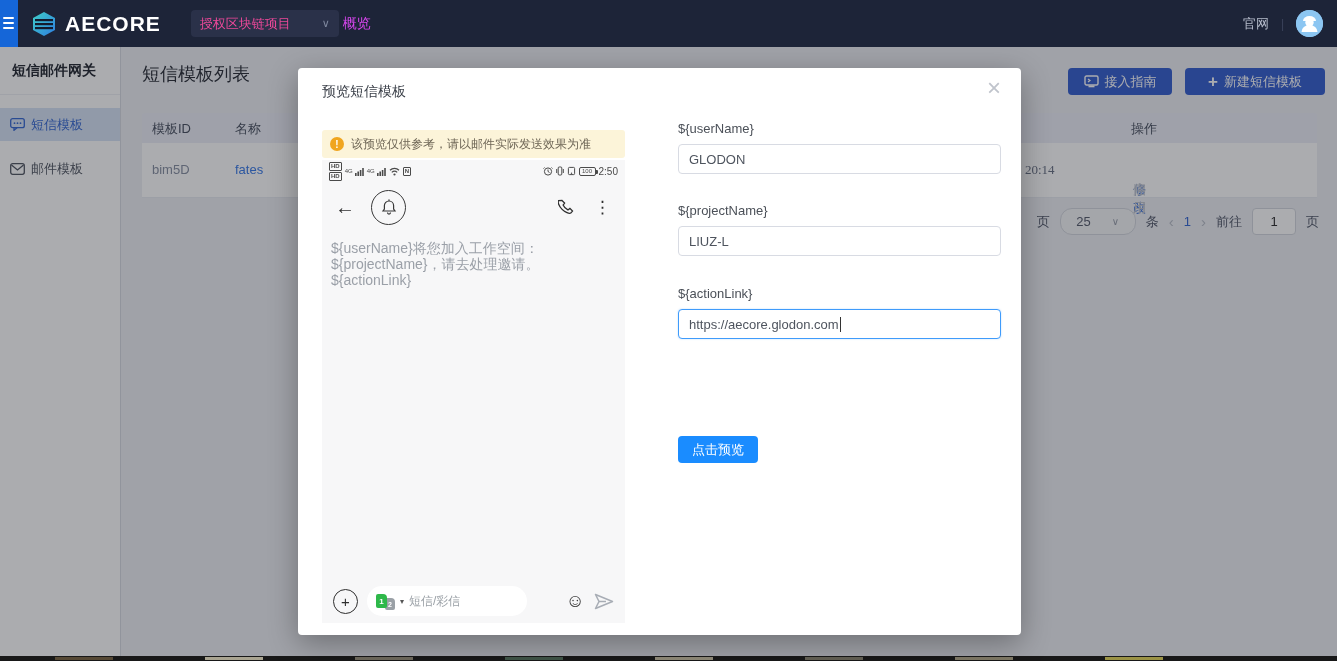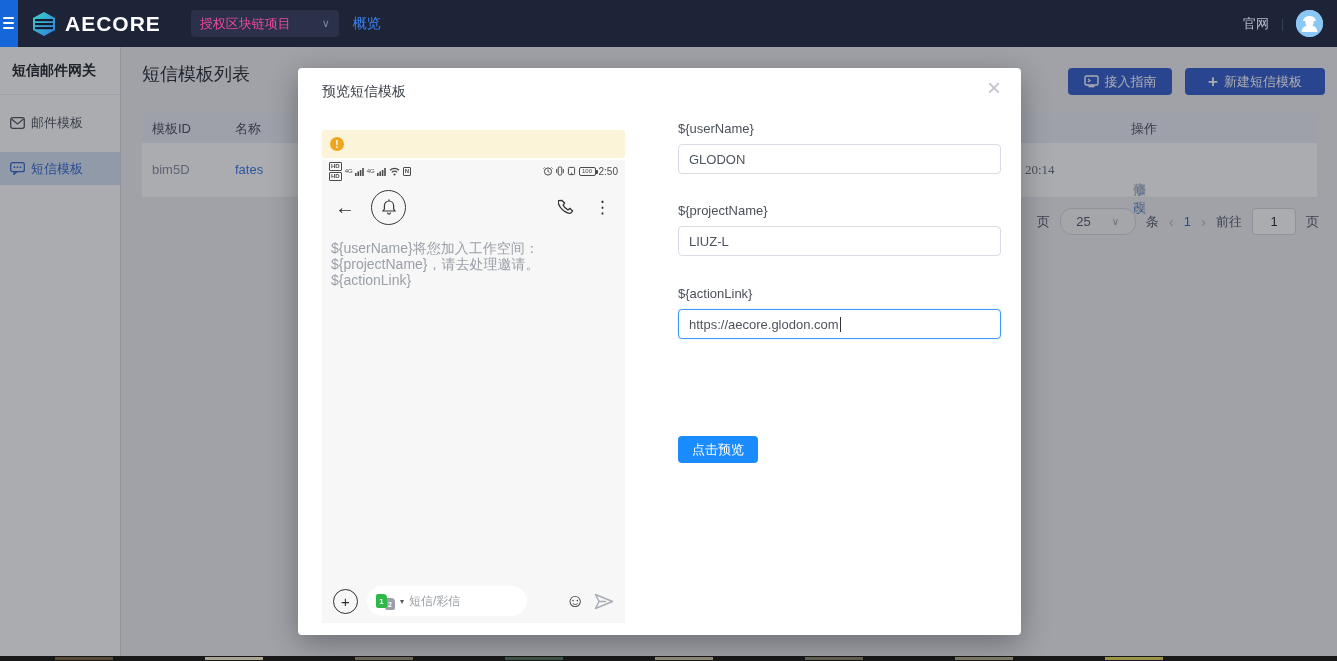--- a/index.html
+++ b/index.html
@@ -10,21 +10,21 @@
   
   .navbar { position:absolute; left:0; top:0; width:1337px; height:47px; background:#1d2438; display:flex; align-items:center; z-index:40; }
   .menu-strip { width:18px; height:47px; background:#1566d8; position:relative; flex:none; }
   .menu-strip i { position:absolute; left:3px; width:11px; height:2px; background:#fff; border-radius:1px; }
   .menu-strip i:nth-child(1){top:17px}.menu-strip i:nth-child(2){top:22px}.menu-strip i:nth-child(3){top:27px}
   .brand { display:flex; align-items:center; gap:7px; margin-left:12px; }
   .brand-text { color:#fff; font-size:21px; font-weight:800; letter-spacing:1px; }
   .proj-select { margin-left:30px; width:148px; height:27px; background:#2a3149; border-radius:4px; display:flex; align-items:center; padding:0 9px; cursor:pointer; }
   .proj-select .lbl { color:#ec4899; font-size:13px; flex:1; white-space:nowrap; }
   .proj-select .chev { color:#7f889e; font-size:11px; }
-  .nav-tab { margin-left:14px; color:#3b82f6; font-size:14px; cursor:pointer; }
+  .nav-tab { margin-left:4px; color:#d946ef; font-size:14px; cursor:pointer; }
   .nav-right { margin-left:auto; display:flex; align-items:center; gap:12px; padding-right:14px; }
   .site-link { color:#b6bccb; font-size:13px; cursor:pointer; }
   .nav-divider { color:#3a425a; font-size:12px; }
   .avatar { width:27px; height:27px; border-radius:50%; background:#8cc6f2; display:flex; align-items:center; justify-content:center; cursor:pointer; }
 
   
   .sidebar { position:absolute; left:0; top:47px; width:121px; height:609px; background:#fff; border-right:1px solid #d8dbe2; z-index:1; }
   .sidebar-title { font-size:14px; font-weight:bold; color:#2a2e37; padding:15px 10px 14px 12px; border-bottom:1px solid #eef0f4; }
   .side-item { height:33px; display:flex; align-items:center; gap:6px; padding-left:10px; font-size:13px; color:#555b66; cursor:pointer; margin-top:11px; }
   .side-item.active { background:#d8e4f6; color:#3b6cd4; margin-top:13px; }
@@ -142,36 +142,36 @@
           <path d="M7 11 a6.5 5 0 0 1 13 0 z" fill="#fff"></path>
           <circle cx="13.5" cy="12.5" r="4.2" fill="#fff"></circle>
           <path d="M5.5 22 a8 7 0 0 1 16 0 z" fill="#fff"></path>
         </svg>
       </div>
     </div>
   </div>
 
   <div class="sidebar">
     <div class="sidebar-title">短信邮件网关</div>
-    <div class="side-item">
-      <svg width="15" height="12" viewBox="0 0 15 12">
-        <rect x="0.7" y="0.7" width="13.6" height="10.6" rx="2" fill="none" stroke="#555b66" stroke-width="1.3"></rect>
-        <path d="M1.5 2 L7.5 7 L13.5 2" fill="none" stroke="#555b66" stroke-width="1.3"></path>
-      </svg>
-      <span>邮件模板</span>
-    </div>
     <div class="side-item active">
       <svg width="15" height="13" viewBox="0 0 15 13">
         <rect x="0.7" y="0.7" width="13.6" height="9" rx="2" fill="none" stroke="#3b6cd4" stroke-width="1.3"></rect>
         <path d="M4 9.7 L4 12.3 L7 9.7" fill="none" stroke="#3b6cd4" stroke-width="1.3"></path>
         <circle cx="4.5" cy="5.2" r="0.9" fill="#3b6cd4"></circle>
           <circle cx="7.5" cy="5.2" r="0.9" fill="#3b6cd4"></circle>
           <circle cx="10.5" cy="5.2" r="0.9" fill="#3b6cd4"></circle>
       </svg>
       <span>短信模板</span>
+    </div>
+    <div class="side-item">
+      <svg width="15" height="12" viewBox="0 0 15 12">
+        <rect x="0.7" y="0.7" width="13.6" height="10.6" rx="2" fill="none" stroke="#555b66" stroke-width="1.3"></rect>
+        <path d="M1.5 2 L7.5 7 L13.5 2" fill="none" stroke="#555b66" stroke-width="1.3"></path>
+      </svg>
+      <span>邮件模板</span>
     </div>
   </div>
 
   <div class="page-title">短信模板列表</div>
 
   <button class="top-btn btn-guide">
     <svg width="15" height="13" viewBox="0 0 15 13">
       <rect x="1" y="1" width="13" height="9" rx="1.5" fill="none" stroke="#fff" stroke-width="1.4"></rect>
       <rect x="4.5" y="10.5" width="6" height="1.8" fill="#fff"></rect>
       <path d="M4 4 l2 1.5 l-2 1.5" fill="none" stroke="#fff" stroke-width="1.2"></path>
@@ -228,20 +228,21 @@
     <i style="left:955px;background:#a39b82"></i>
       <i style="left:1105px;background:#c7bc55"></i>
   </div>
 
   <div class="modal">
     <div class="modal-title">预览短信模板</div>
     <div class="modal-close">×</div>
 
     <div class="warn-banner">
       <span class="warn-icon">!</span>
+      <span class="warn-text">该预览仅供参考，请以邮件实际发送效果为准</span>
     </div>
 
     <div class="phone">
       <div class="p-status">
         <div class="grp">
           <span class="hd-stack">
             <span class="tag-hd">HD</span>
             <span class="tag-hd">HD</span>
           </span>
           <span class="net-lbl">4G</span>

